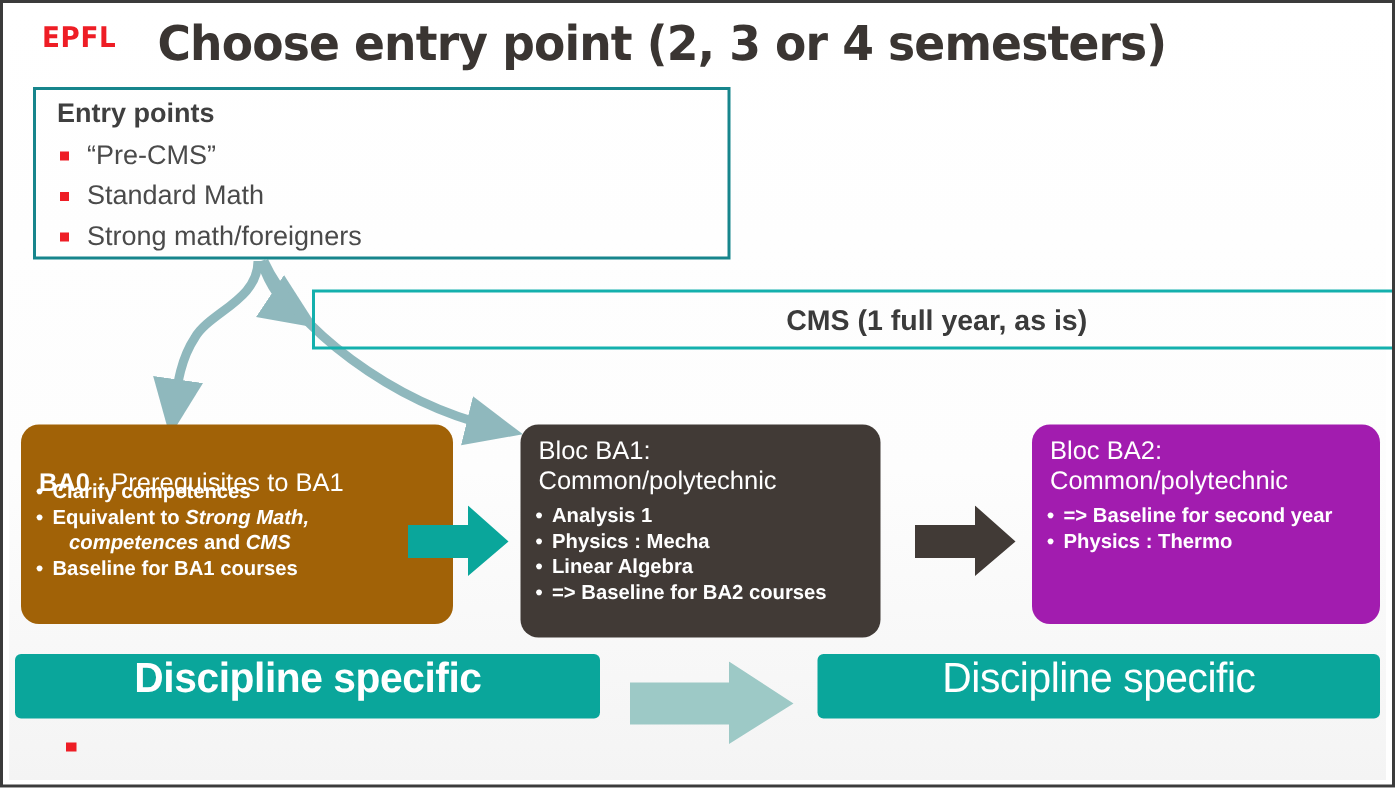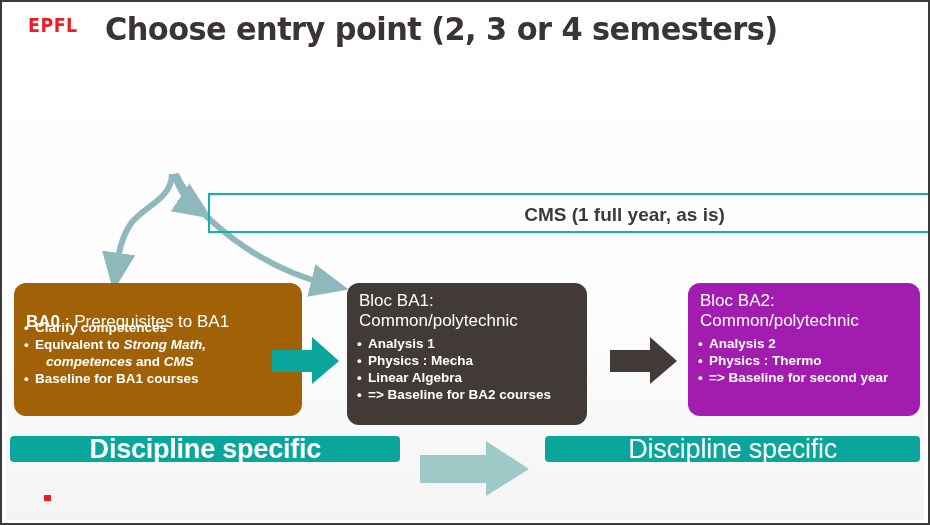--- a/index.html
+++ b/index.html
@@ -216,26 +216,25 @@
   
   .block-arrow {
     position: absolute;
     z-index: 16;
   }
 
   
   .disc-bar {
     position: absolute;
     top: 436px;
-    height: 26px;
+    height: 43px;
     background: #0aa69b;
     border-radius: 4px;
     z-index: 18;
     display: flex;
-    align-items: center;
     justify-content: center;
   }
   .disc-left {
     left: 10px;
     width: 390px;
   }
   .disc-right {
     left: 545px;
     width: 375px;
   }
@@ -275,20 +274,28 @@
       </marker>
     </defs>
 
     <path d="M172,174 C172,200 140,208 130,225 C120,240 118,258 116,272" fill="none" stroke="#8fb8bd" stroke-width="6" marker-end="url(#ah)"></path>
 
     <path d="M174,174 C180,192 190,204 196,208" fill="none" stroke="#8fb8bd" stroke-width="6" marker-end="url(#ah)"></path>
 
     <path d="M176,174 C196,218 260,268 330,285" fill="none" stroke="#8fb8bd" stroke-width="6" marker-end="url(#ah)"></path>
   </svg>
 
+  <div class="entry-box">
+    <div class="entry-title">Entry points</div>
+    <ul class="entry-list">
+      <li>“Pre-CMS”</li>
+      <li>Standard Math</li>
+      <li>Strong math/foreigners</li>
+    </ul>
+  </div>
 
   <div class="cms-box">
     <div class="cms-label">CMS (1 full year, as is)</div>
   </div>
 
   <div class="bloc bloc-ba0">
     <div class="bloc-head">
       <b>BA0</b><span> : Prerequisites to BA1</span>
     </div>
     <ul class="bloc-list">
@@ -314,23 +321,22 @@
   </div>
 
   <svg class="block-arrow" style="left:610px; top:337px;" width="68" height="48" viewBox="0 0 68 48">
     <path d="M0,13 L40,13 L40,0 L67,24 L40,47 L40,35 L0,35 Z" fill="#413a36"></path>
   </svg>
 
   <div class="bloc bloc-ba2">
     <div class="bloc-head">Bloc BA2:
 Common/polytechnic</div>
     <ul class="bloc-list">
-      <li>Analysis 2</li>
+      <li>=&gt; Baseline for second year</li>
       <li>Physics : Thermo</li>
-      <li>=&gt; Baseline for second year</li>
     </ul>
   </div>
 
   <div class="disc-bar disc-left">
     <span>Discipline specific</span>
   </div>
 
   <svg class="block-arrow" style="left:420px; top:441px;" width="110" height="56" viewBox="0 0 110 56">
     <path d="M0,14 L66,14 L66,0 L109,28 L66,55 L66,42 L0,42 Z" fill="#9dc9c6"></path>
   </svg>

